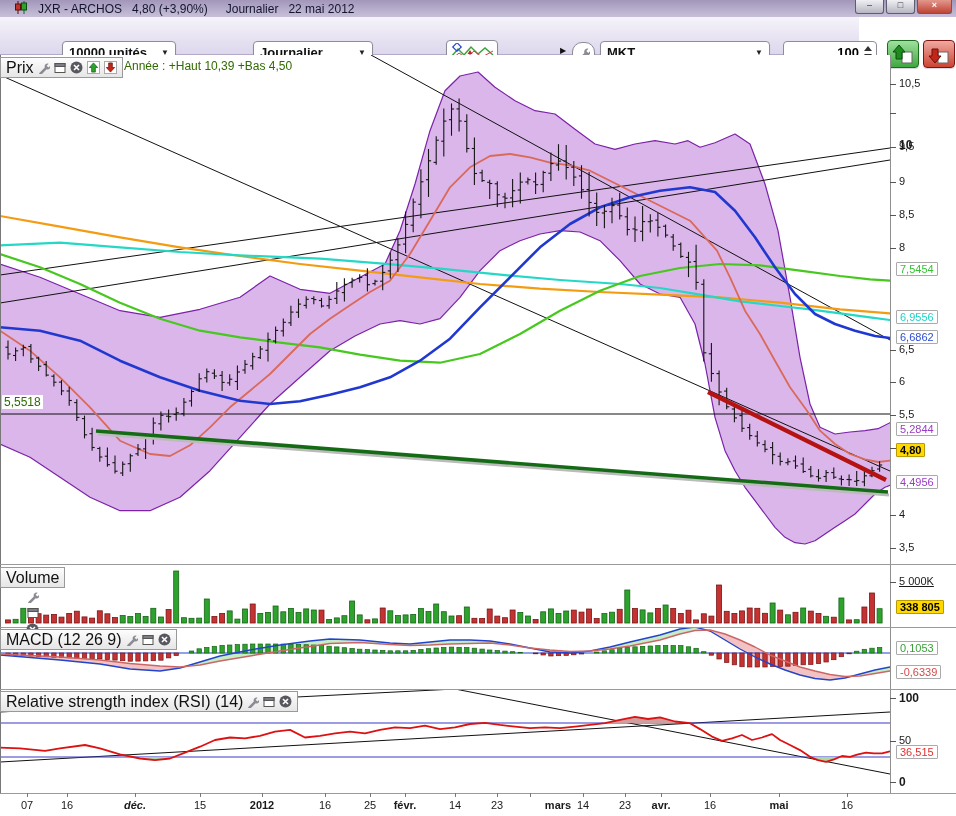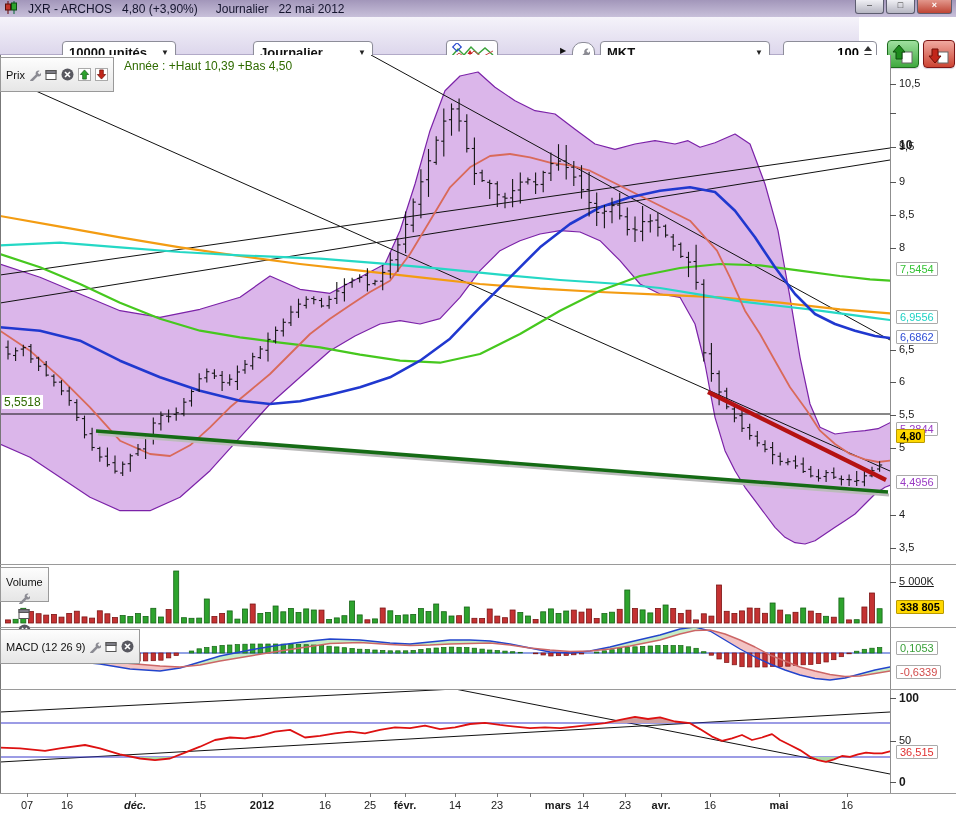--- a/index.html
+++ b/index.html
@@ -1,21 +1,21 @@
 <!DOCTYPE html>
 <html><head>
 <meta charset="utf-8">
 <style>
   html,body{margin:0;padding:0;background:#fff;}
   #app{position:relative;width:956px;height:816px;background:#fff;overflow:hidden;
        font-family:"Liberation Sans",sans-serif;-webkit-font-smoothing:antialiased;}
   
   .titlebar{position:absolute;left:0;top:0;width:956px;height:17px;
     background:linear-gradient(#a296ba,#c8c0da);display:flex;align-items:center;
-    gap:10px;padding-left:4px;font-size:12px;color:#15152e;box-sizing:border-box;}
+    gap:10px;padding-left:14px;font-size:12px;color:#15152e;box-sizing:border-box;}
   .titlebar .seg{white-space:nowrap;}
   .winbtns{position:absolute;right:4px;top:0;display:flex;gap:2px;}
   .winbtn{width:27px;height:13px;border:1px solid #5d5d70;border-top:none;
     border-radius:0 0 3px 3px;background:linear-gradient(#efeff4,#b6b6c2);
     font-size:9px;line-height:10px;text-align:center;color:#333;}
   .winbtn.close{width:33px;background:linear-gradient(#e2978c,#bf4434);color:#fff;font-weight:bold;}
   
   .toolbar{position:absolute;left:0;top:17px;width:859px;height:38px;
     background:linear-gradient(#f5f3fa,#ddd7ec);border-bottom:1px solid #b2aac8;box-sizing:border-box;}
   .dd{position:absolute;top:24px;height:22px;background:#fff;border:1px solid #8d8d99;
@@ -30,22 +30,22 @@
   .spin{display:flex;flex-direction:column;margin-left:5px;gap:3px;}
   .spin i{width:0;height:0;border-left:4px solid transparent;border-right:4px solid transparent;}
   .spin .up{border-bottom:5px solid #333;}
   .spin .dn{border-top:5px solid #333;}
   .expander{position:absolute;left:560px;top:29px;font-size:8px;color:#111;}
   
   .vline{position:absolute;top:55px;width:1px;height:738px;background:#8f8f8f;}
   .sep{position:absolute;left:0;width:956px;height:1px;background:#9a9a9a;}
   svg.panel{position:absolute;left:0;background:#fff;}
   .phead{position:absolute;background:linear-gradient(#fdfdfd,#e6e6e6);border:1px solid #999;
-    font-size:11px;color:#111;display:flex;align-items:center;gap:4px;height:17px;
-    padding:8px 5px;z-index:5;}
+    font-size:16px;color:#111;display:flex;align-items:center;gap:4px;height:17px;
+    padding:1px 5px;z-index:5;}
   .phead .hicon{display:flex;align-items:center;}
   .annotation{position:absolute;left:124px;top:59px;font-size:12px;color:#2f6b00;z-index:4;}
   .attribution{position:absolute;left:4px;top:547px;font-size:12px;color:#2f6b00;z-index:4;background:rgba(255,255,255,.7);}
   .leftlevel{position:absolute;left:2px;top:395px;font-size:12px;color:#2f6b00;background:#fff;
     padding:0 2px;z-index:4;}
   
   .axlbl{position:absolute;left:899px;font-size:11px;color:#1a1a1a;white-space:nowrap;}
   .axlbl.b{font-weight:bold;font-size:12px;}
   .axtick{position:absolute;left:890px;width:6px;height:1px;background:#555;}
   .axbox{position:absolute;left:896px;font-size:11px;background:#fff;border:1px solid #aaa;
@@ -1076,20 +1076,40 @@
         </svg>
       </span>
     <span class="hicon">
         <svg width="13" height="13" viewBox="0 0 13 13">
           <circle cx="6.5" cy="6.5" r="6" fill="#585860"></circle>
           <path d="M4 4l5 5M9 4l-5 5" stroke="#fff" stroke-width="1.6"></path>
         </svg>
       </span>
   </div>
 
+  <div class="phead" style="left:0;top:691px;">
+    <span>Relative strength index (RSI) (14)</span>
+    <span class="hicon">
+        <svg width="12" height="12" viewBox="0 0 13 13">
+          <path d="M11.5 1.8a3.2 3.2 0 0 0-4.1 4.1L1.7 11.6a1.4 1.4 0 0 0 2 2L9.4 7.9a3.2 3.2 0 0 0 4.1-4.1L11.3 6 9.3 4z" fill="#8b8b93"></path>
+        </svg>
+      </span>
+    <span class="hicon">
+        <svg width="12" height="12" viewBox="0 0 12 12">
+          <rect x="1" y="1.5" width="10" height="9" fill="#fff" stroke="#555"></rect>
+          <rect x="1" y="1.5" width="10" height="3" fill="#7d7d86" stroke="#555"></rect>
+        </svg>
+      </span>
+    <span class="hicon">
+        <svg width="13" height="13" viewBox="0 0 13 13">
+          <circle cx="6.5" cy="6.5" r="6" fill="#585860"></circle>
+          <path d="M4 4l5 5M9 4l-5 5" stroke="#fff" stroke-width="1.6"></path>
+        </svg>
+      </span>
+  </div>
 
   <div class="vline" style="left:890px;"></div>
   <div class="vline" style="left:0;background:#777;"></div>
   <div class="sep" style="top:564px;"></div>
   <div class="sep" style="top:627px;"></div>
   <div class="sep" style="top:689px;"></div>
   <div class="sep" style="top:793px;"></div>
 
   <div class="axlbl" style="top:575px;text-decoration:underline;">5 000K</div>
   <div class="axtick" style="top:582px;"></div>
@@ -1126,21 +1146,21 @@
       <div class="axtick" style="top: 448px;"></div>
       <div class="axlbl" style="top: 441px;">5</div>
       <div class="axtick" style="top: 515px;"></div>
       <div class="axlbl" style="top: 508px;">4</div>
       <div class="axtick" style="top: 548px;"></div>
       <div class="axlbl" style="top: 541px;">3,5</div>
       <div class="axbox" style="top: 262px; color: rgb(53, 195, 53);">7,5454</div>
       <div class="axbox" style="top: 310px; color: rgb(31, 210, 197);">6,9556</div>
       <div class="axbox" style="top: 330px; color: rgb(44, 76, 214); text-align: right;">6,6862</div>
       <div class="axbox" style="top: 422px; color: rgb(154, 60, 196);">5,2844</div>
-      <div class="axbox yellow" style="top: 429px; color: rgb(0, 0, 0);">4,80</div>
+      <div class="axbox yellow" style="top: 443px; color: rgb(0, 0, 0);">4,80</div>
       <div class="axbox" style="top: 475px; color: rgb(154, 60, 196);">4,4956</div>
     </div>
   <div id="x-axis">
       <div class="xtick" style="left: 27px;"></div>
       <div class="xlbl" style="left: 27px;">07</div>
       <div class="xtick" style="left: 67px;"></div>
       <div class="xlbl" style="left: 67px;">16</div>
       <div class="xtick" style="left: 135px;"></div>
       <div class="xlbl b" style="left: 135px; font-style: italic;">déc.</div>
       <div class="xtick" style="left: 200px;"></div>

